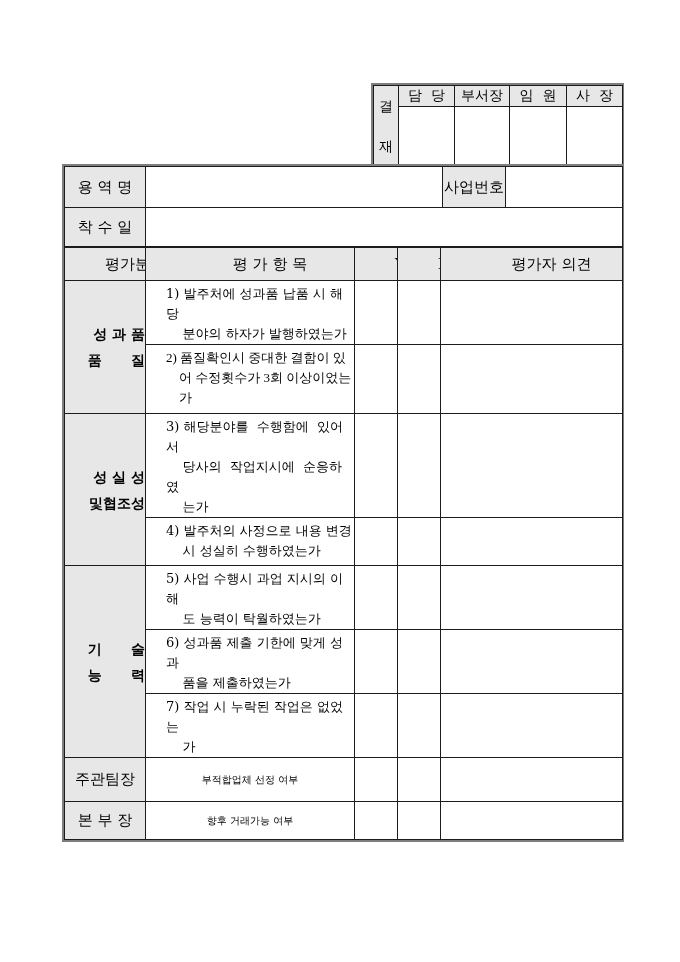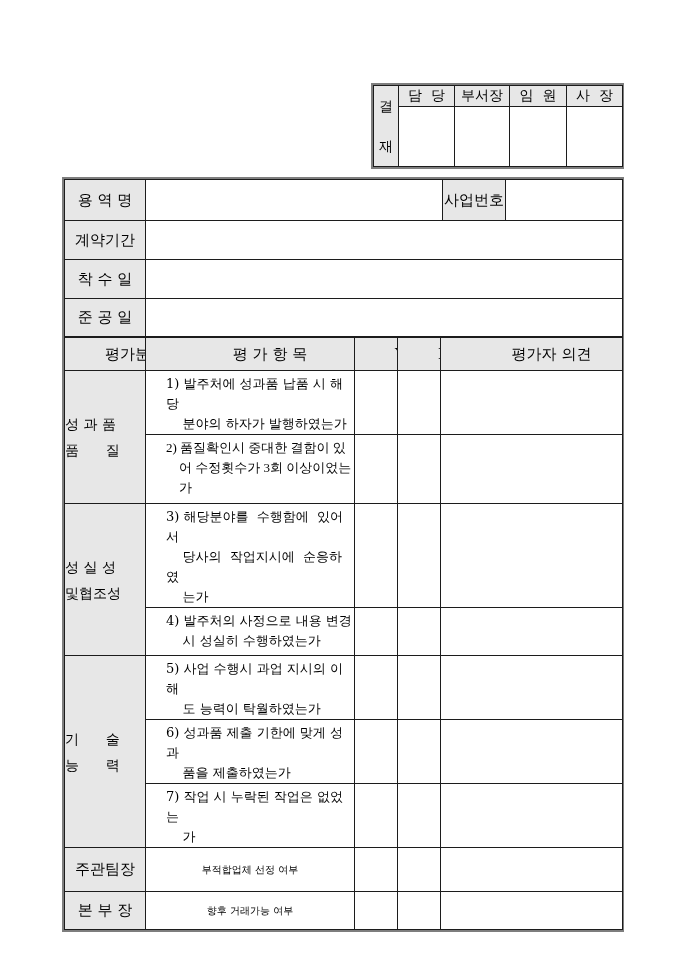--- a/index.html
+++ b/index.html
@@ -12,29 +12,29 @@
   .gray{background:#e7e7e7;}
 
   
   .approval-box{position:absolute;left:371px;top:83px;width:249px;border:2px solid #7e7e7e;background:#fff;}
   .approval-box td{text-align:center;vertical-align:middle;font-size:14px;}
   .ah td{height:20px;white-space:pre;}
   .ab td{height:58px;background:#fff;}
   .stamp{white-space:pre-line;line-height:40px;font-size:14px;}
 
   
-  .main-box{position:absolute;left:62px;top:177px;width:558px;border:2px solid #7e7e7e;background:#fff;}
+  .main-box{position:absolute;left:62px;top:164px;width:558px;border:2px solid #7e7e7e;background:#fff;}
   .lbl{text-align:center;vertical-align:middle;white-space:pre;font-size:15px;}
   .h40 td{height:40px;} .h44 td{height:44px;} .h38 td{height:38px;} .h37 td{height:37px;}
   .h32 td{height:32px;} .h65 td{height:65px;font-family:Liberation Serif, serif;} .h64 td{height:64px;} .h43 td{height:43px;}
   .amount{position:relative;}
   .amount span{position:absolute;top:50%;transform:translateY(-50%);white-space:pre;font-size:15px;}
   .hdr td{text-align:center;vertical-align:middle;white-space:pre;font-size:15px;padding-left:40px;}
   .item{white-space:pre-wrap;vertical-align:top;font-size:13px;line-height:20px;padding:3px 0 0 20px;}
-  .cat{text-align:left;vertical-align:middle;white-space:pre-wrap;font-size:14px;line-height:26px;}
+  .cat{text-align:right;vertical-align:middle;white-space:pre-wrap;font-size:14px;line-height:26px;font-weight:bold;}
   .sum-item{text-align:center;vertical-align:middle;font-size:10px;}
   .fill{background:#fff;}
 </style>
 </head>
 <body>
 
 <div class="page">
 
 
   <div class="approval-box">
@@ -75,29 +75,21 @@
           <col style="width:117px">
         </colgroup>
       <tbody>
           <tr class="h40">
         <td class="gray lbl">용 역 명</td>
         <td class="fill"></td>
         <td class="gray lbl">사업번호</td>
         <td class="fill"></td>
       </tr>
       <tr class="h38">
-        <td class="gray lbl">계약기간</td>
-        <td class="fill" colspan="3"></td>
-      </tr>
-      <tr class="h38">
         <td class="gray lbl">착 수 일</td>
-        <td class="fill" colspan="3"></td>
-      </tr>
-      <tr class="h37">
-        <td class="gray lbl">준 공 일</td>
         <td class="fill" colspan="3"></td>
       </tr>
     </tbody>
       </table>
 
     <table>
       <colgroup>
           <col style="width:81px">
           <col style="width:209px">
           <col style="width:43px">

